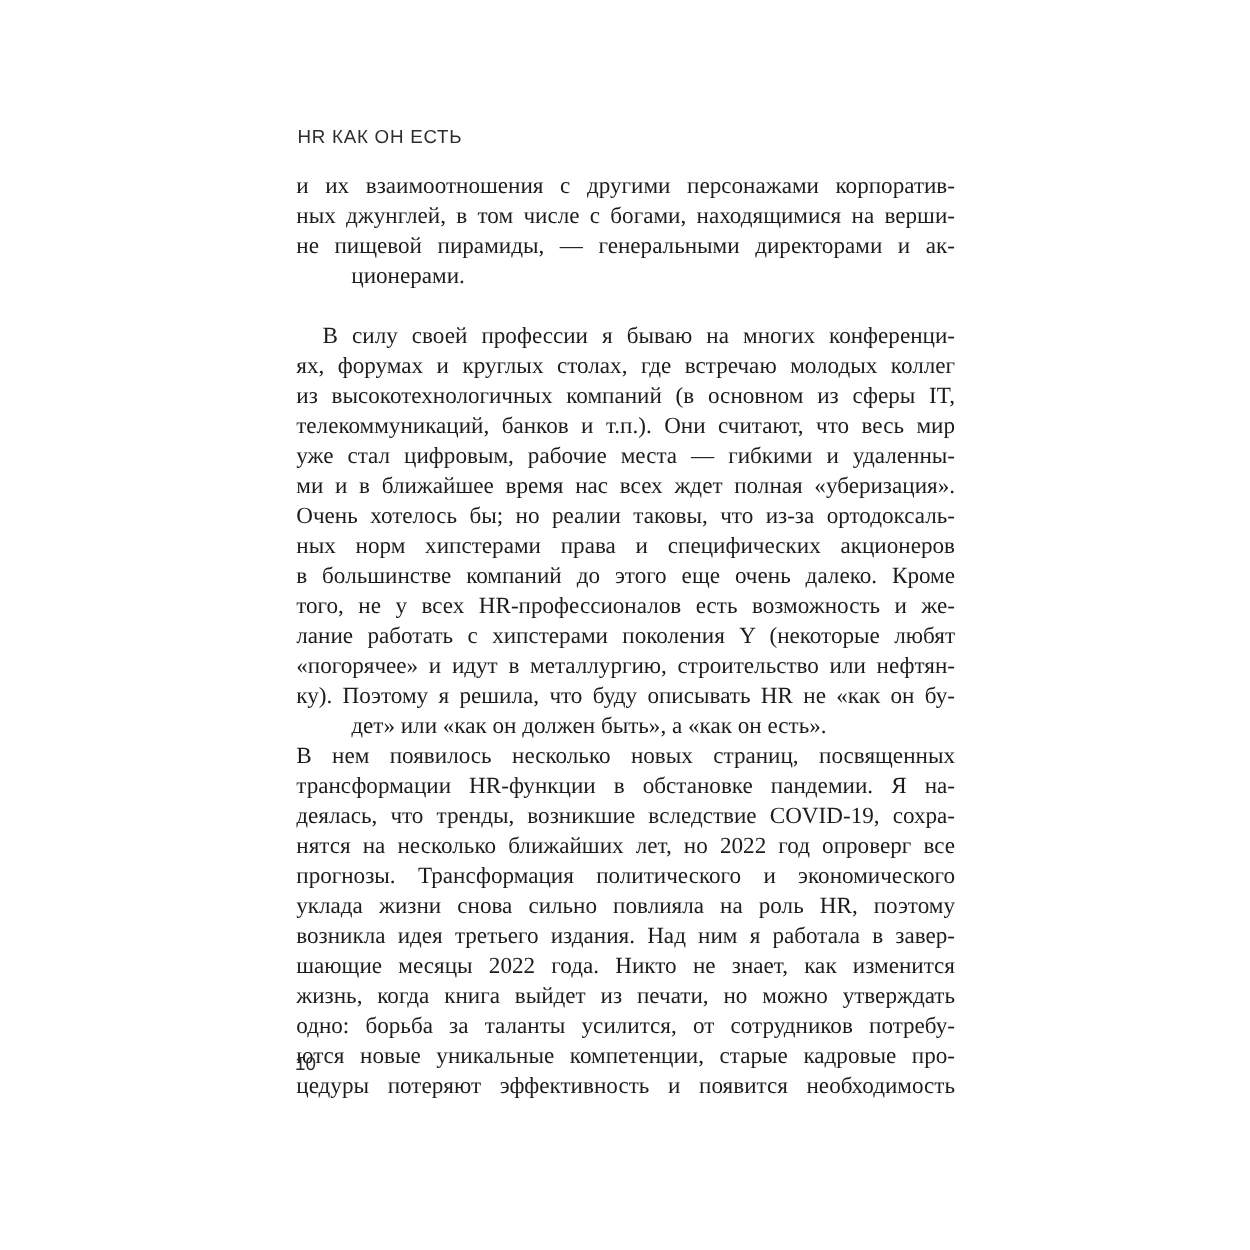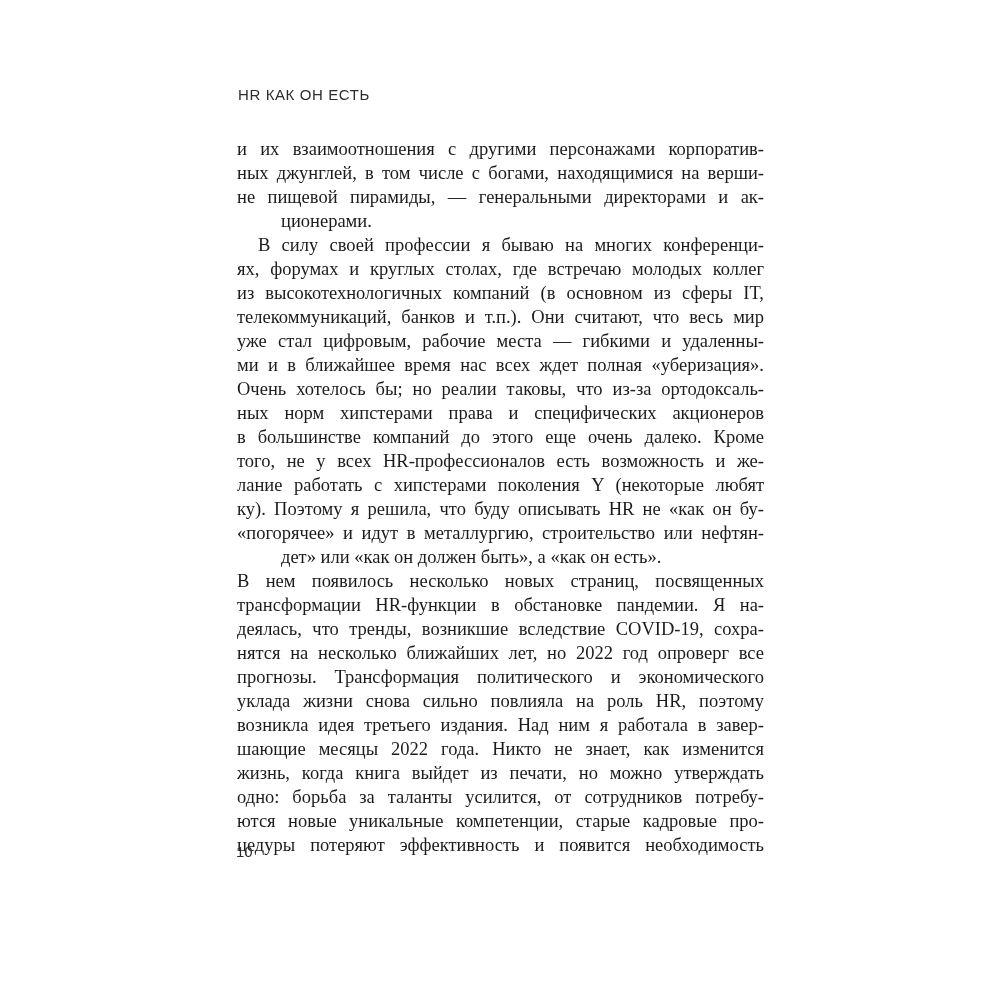--- a/index.html
+++ b/index.html
@@ -10,21 +10,21 @@
   .page {
     position: relative;
     width: 1000px;
     height: 1000px;
     background: #ffffff;
     overflow: hidden;
   }
   .running-header {
     position: absolute;
     left: 238px;
-    top: 86px;
+    top: 101px;
     font-family: "Liberation Sans", sans-serif;
     font-size: 15px;
     font-weight: 500;
     letter-spacing: 0.6px;
     color: #2d2d2d;
   }
   .text-block {
     position: absolute;
     left: 237px;
     top: 137px;
@@ -40,20 +40,21 @@
     text-align: justify;
     text-align-last: justify;
     white-space: nowrap;
   }
   .line.end {
     text-align-last: left;
     margin-left: 44px;
   }
   .line.ind {
     text-indent: 21px;
+    margin-top: 24px;
   }
   .page-number {
     position: absolute;
     left: 236px;
     top: 843px;
     font-family: "Liberation Sans", sans-serif;
     font-size: 15px;
     color: #2d2d2d;
   }
 </style>
@@ -75,22 +76,22 @@
     <div class="line">ях, форумах и круглых столах, где встречаю молодых коллег</div>
     <div class="line">из высокотехнологичных компаний (в основном из сферы IT,</div>
     <div class="line">телекоммуникаций, банков и т.п.). Они считают, что весь мир</div>
     <div class="line">уже стал цифровым, рабочие места — гибкими и удаленны-</div>
     <div class="line">ми и в ближайшее время нас всех ждет полная «уберизация».</div>
     <div class="line">Очень хотелось бы; но реалии таковы, что из-за ортодоксаль-</div>
     <div class="line">ных норм хипстерами права и специфических акционеров</div>
     <div class="line">в большинстве компаний до этого еще очень далеко. Кроме</div>
     <div class="line">того, не у всех HR-профессионалов есть возможность и же-</div>
     <div class="line">лание работать с хипстерами поколения Y (некоторые любят</div>
+    <div class="line">«погорячее» и идут в металлургию, строительство или нефтян-</div>
     <div class="line">ку). Поэтому я решила, что буду описывать HR не «как он бу-</div>
-    <div class="line">«погорячее» и идут в металлургию, строительство или нефтян-</div>
     <div class="line end">дет» или «как он должен быть», а «как он есть».</div>
 
     <div class="line">В нем появилось несколько новых страниц, посвященных</div>
     <div class="line">трансформации HR-функции в обстановке пандемии. Я на-</div>
     <div class="line">деялась, что тренды, возникшие вследствие COVID-19, сохра-</div>
     <div class="line">нятся на несколько ближайших лет, но 2022 год опроверг все</div>
     <div class="line">прогнозы. Трансформация политического и экономического</div>
     <div class="line">уклада жизни снова сильно повлияла на роль HR, поэтому</div>
     <div class="line">возникла идея третьего издания. Над ним я работала в завер-</div>
     <div class="line">шающие месяцы 2022 года. Никто не знает, как изменится</div>

